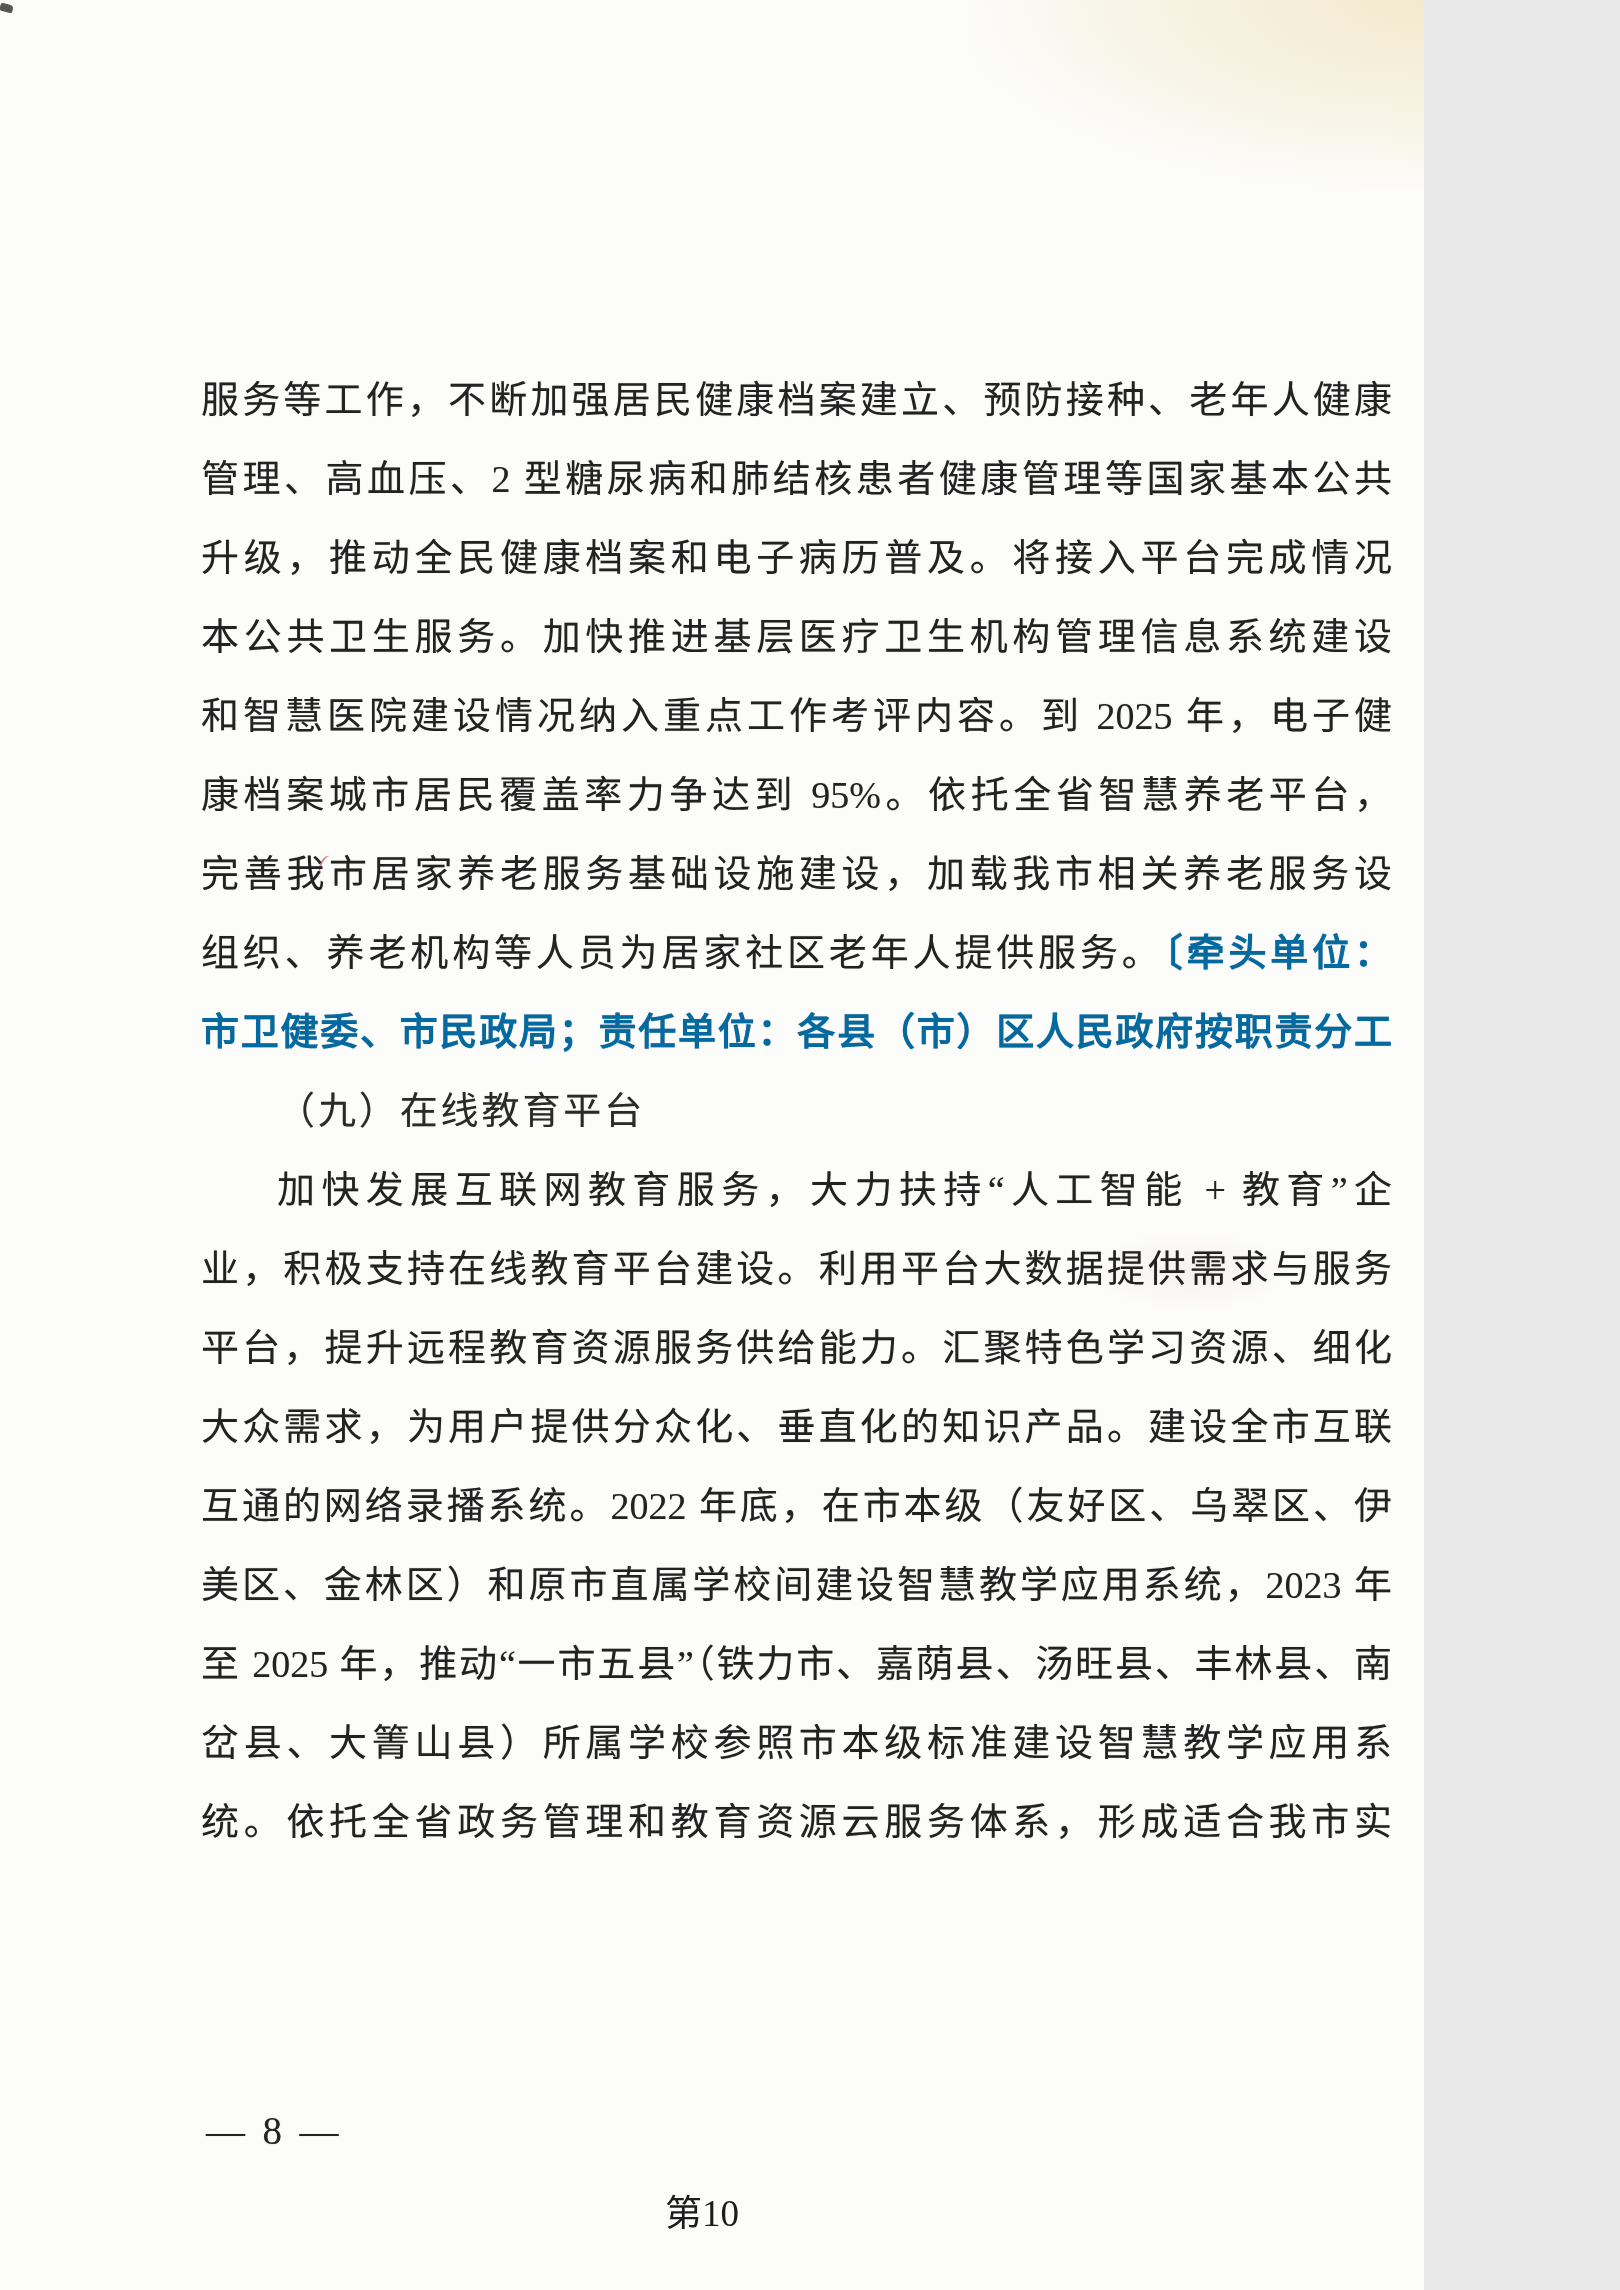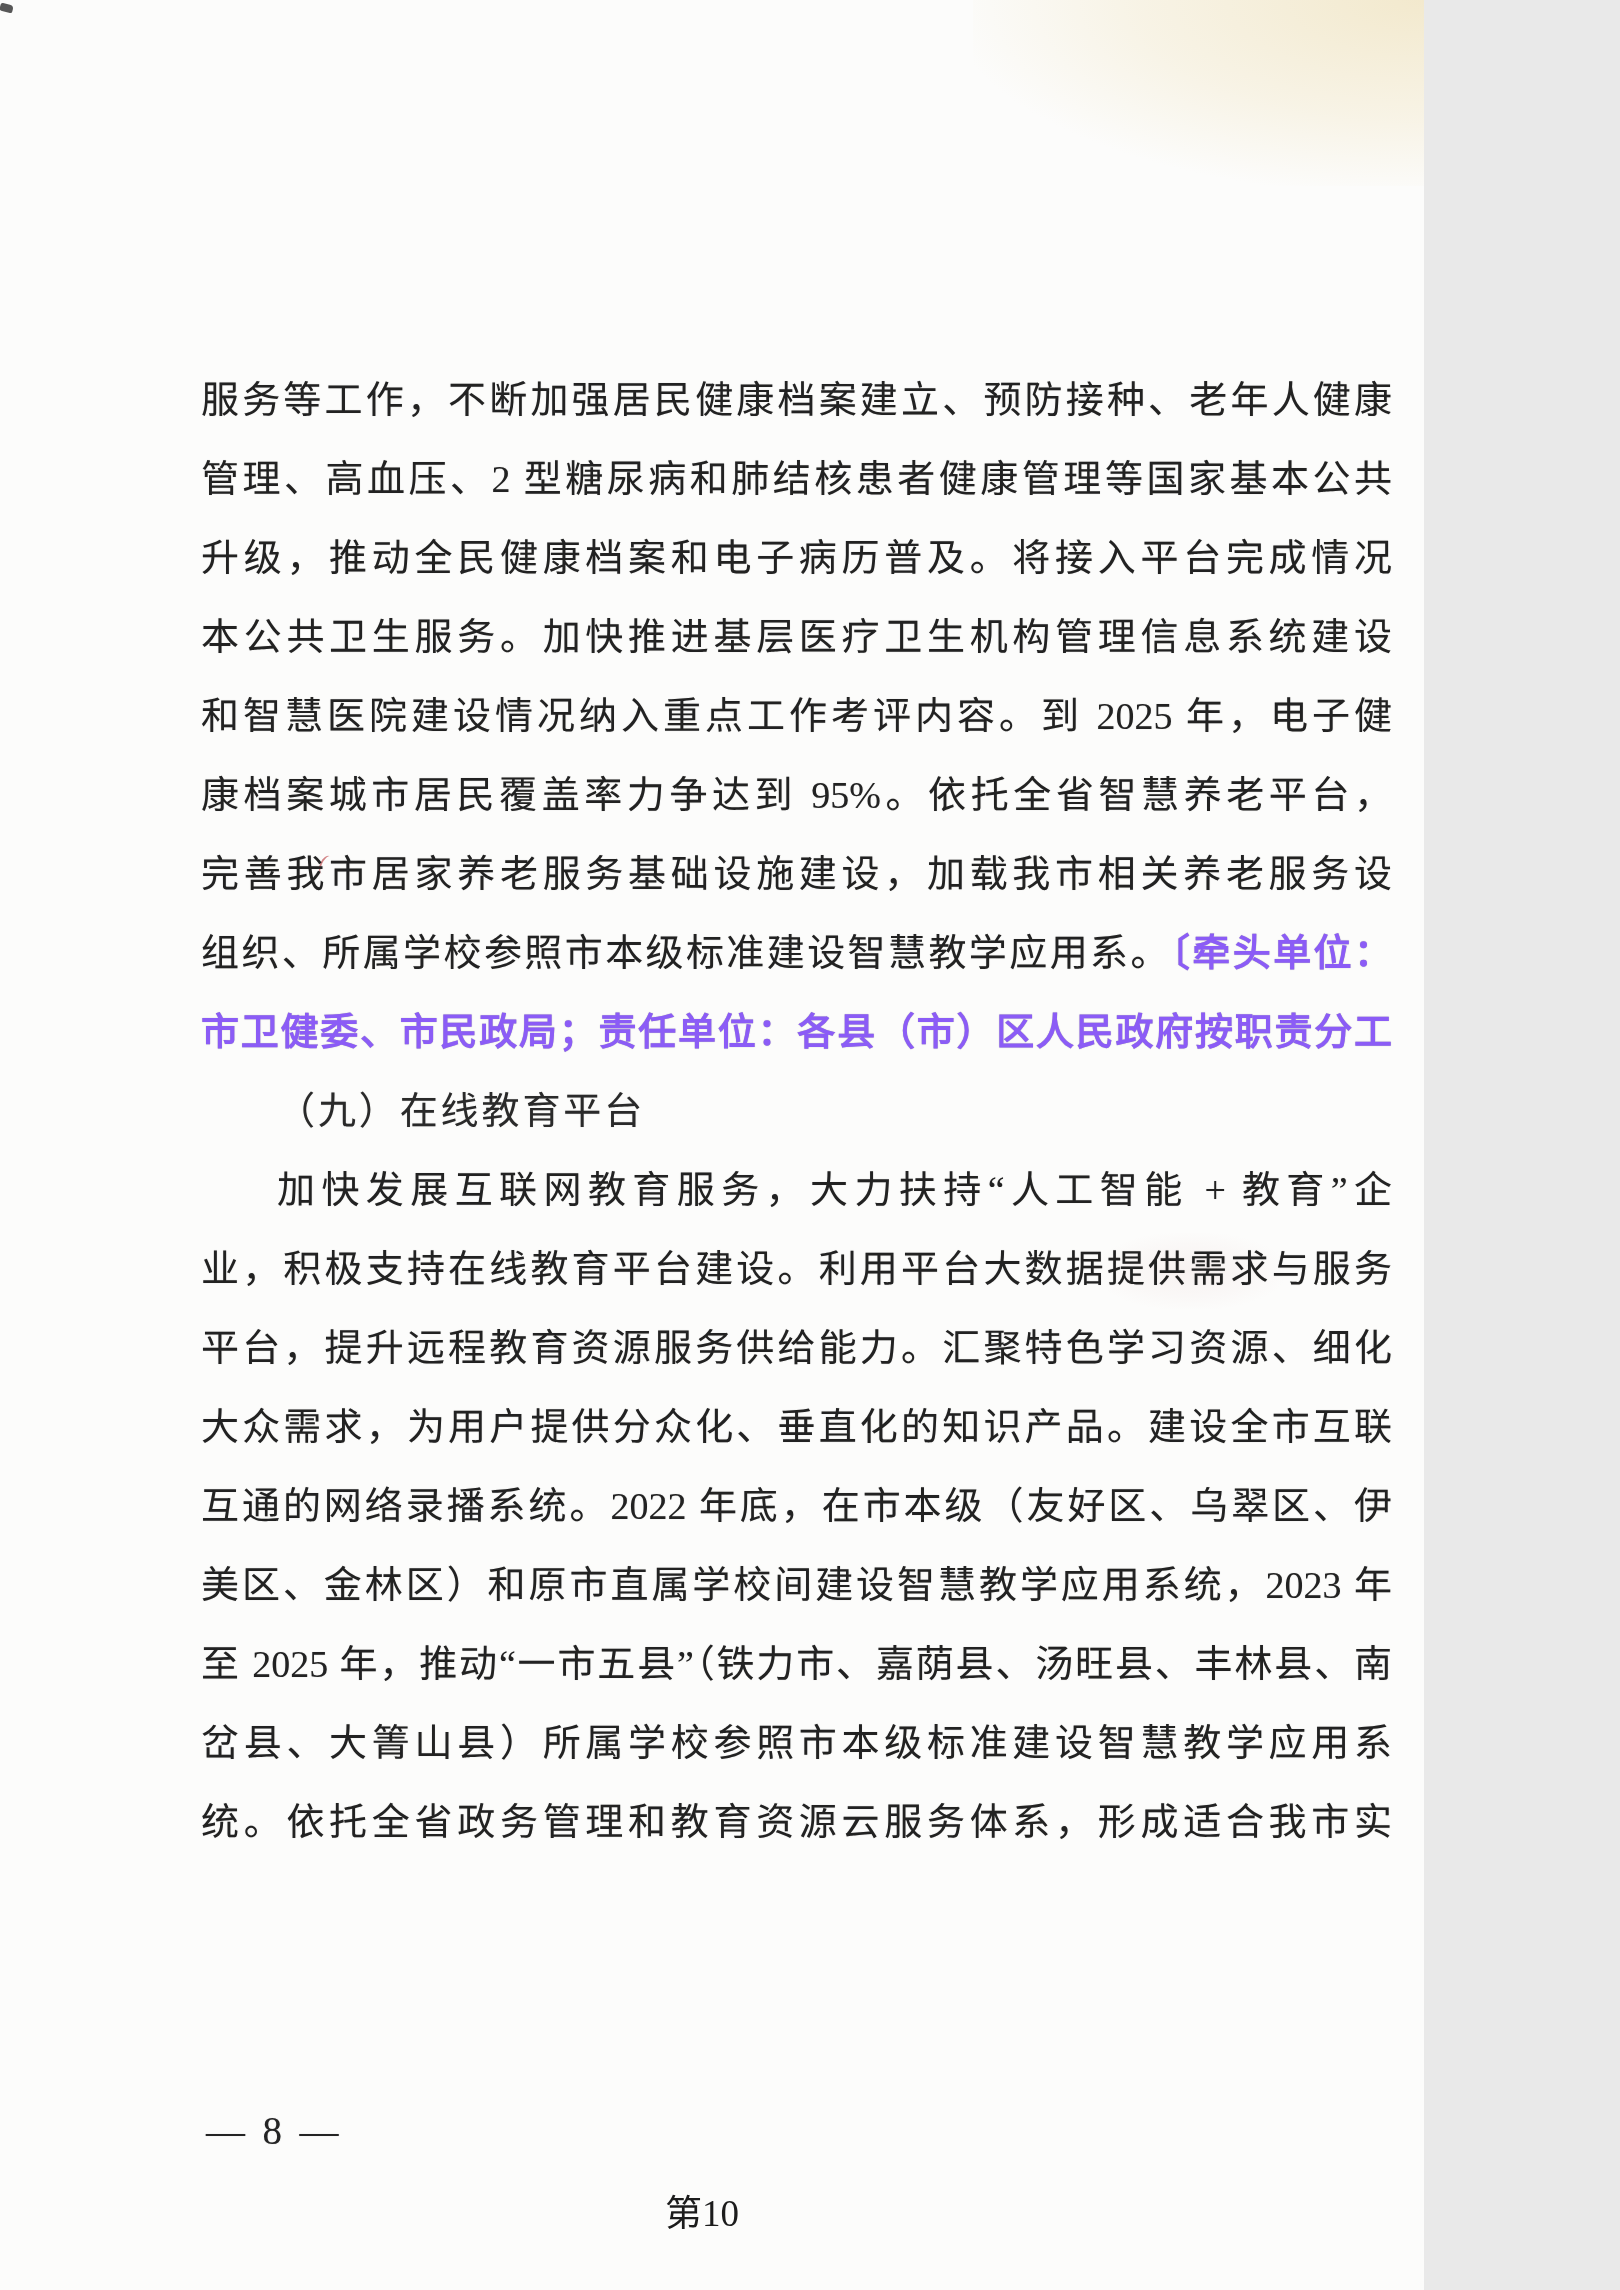--- a/index.html
+++ b/index.html
@@ -49,21 +49,21 @@
   }
   .line.left{text-align:left;text-align-last:left;}
   .line.indent{text-indent:2em;}
   .line.heading{
     letter-spacing:2.9px;color:#2a2a2a;
     text-align:center;text-align-last:left;
   }
   .r{}
   .b{
     font-family:Liberation Serif, serif;
-    font-weight:700;color:#8b5cf6;
+    font-weight:700;color:#0369a1;
     text-shadow:0 0 1px rgba(0,0,0,0.35);
   }
   .footer-page-num{
     position:absolute;left:206px;top:2107px;
     font-size:39px;line-height:47px;color:#242424;
     letter-spacing:3.9px;
     text-shadow:0 0 1px rgba(40,40,40,0.3);
   }
   .stamp-page-num{
     position:absolute;left:665px;top:2192px;
@@ -81,21 +81,21 @@
   <div class="smudge"></div>
 
   <main class="content">
       <div class="line"><span class="r">服务等工作，不断加强居民健康档案建立、预防接种、老年人健康</span></div>
       <div class="line"><span class="r">管理、高血压、2 型糖尿病和肺结核患者健康管理等国家基本公共</span></div>
       <div class="line"><span class="r">升级，推动全民健康档案和电子病历普及。将接入平台完成情况</span></div>
       <div class="line"><span class="r">本公共卫生服务。加快推进基层医疗卫生机构管理信息系统建设</span></div>
       <div class="line"><span class="r">和智慧医院建设情况纳入重点工作考评内容。到 2025 年，电子健</span></div>
       <div class="line"><span class="r">康档案城市居民覆盖率力争达到 95%。依托全省智慧养老平台，</span></div>
       <div class="line"><span class="r">完善我市居家养老服务基础设施建设，加载我市相关养老服务设</span></div>
-      <div class="line"><span class="r">组织、所属学校参照市本级标准建设智慧教学应用系。</span><span class="b">〔牵头单位：</span></div>
+      <div class="line"><span class="r">组织、养老机构等人员为居家社区老年人提供服务。</span><span class="b">〔牵头单位：</span></div>
       <div class="line"><span class="b">市卫健委、市民政局；责任单位：各县（市）区人民政府按职责分工</span></div>
       <div class="line left indent heading"><span class="r">（九）在线教育平台</span></div>
       <div class="line indent"><span class="r">加快发展互联网教育服务，大力扶持“人工智能 + 教育”企</span></div>
       <div class="line"><span class="r">业，积极支持在线教育平台建设。利用平台大数据提供需求与服务</span></div>
       <div class="line"><span class="r">平台，提升远程教育资源服务供给能力。汇聚特色学习资源、细化</span></div>
       <div class="line"><span class="r">大众需求，为用户提供分众化、垂直化的知识产品。建设全市互联</span></div>
       <div class="line"><span class="r">互通的网络录播系统。2022 年底，在市本级（友好区、乌翠区、伊</span></div>
       <div class="line"><span class="r">美区、金林区）和原市直属学校间建设智慧教学应用系统，2023 年</span></div>
       <div class="line"><span class="r">至 2025 年，推动“一市五县”（铁力市、嘉荫县、汤旺县、丰林县、南</span></div>
       <div class="line"><span class="r">岔县、大箐山县）所属学校参照市本级标准建设智慧教学应用系</span></div>

